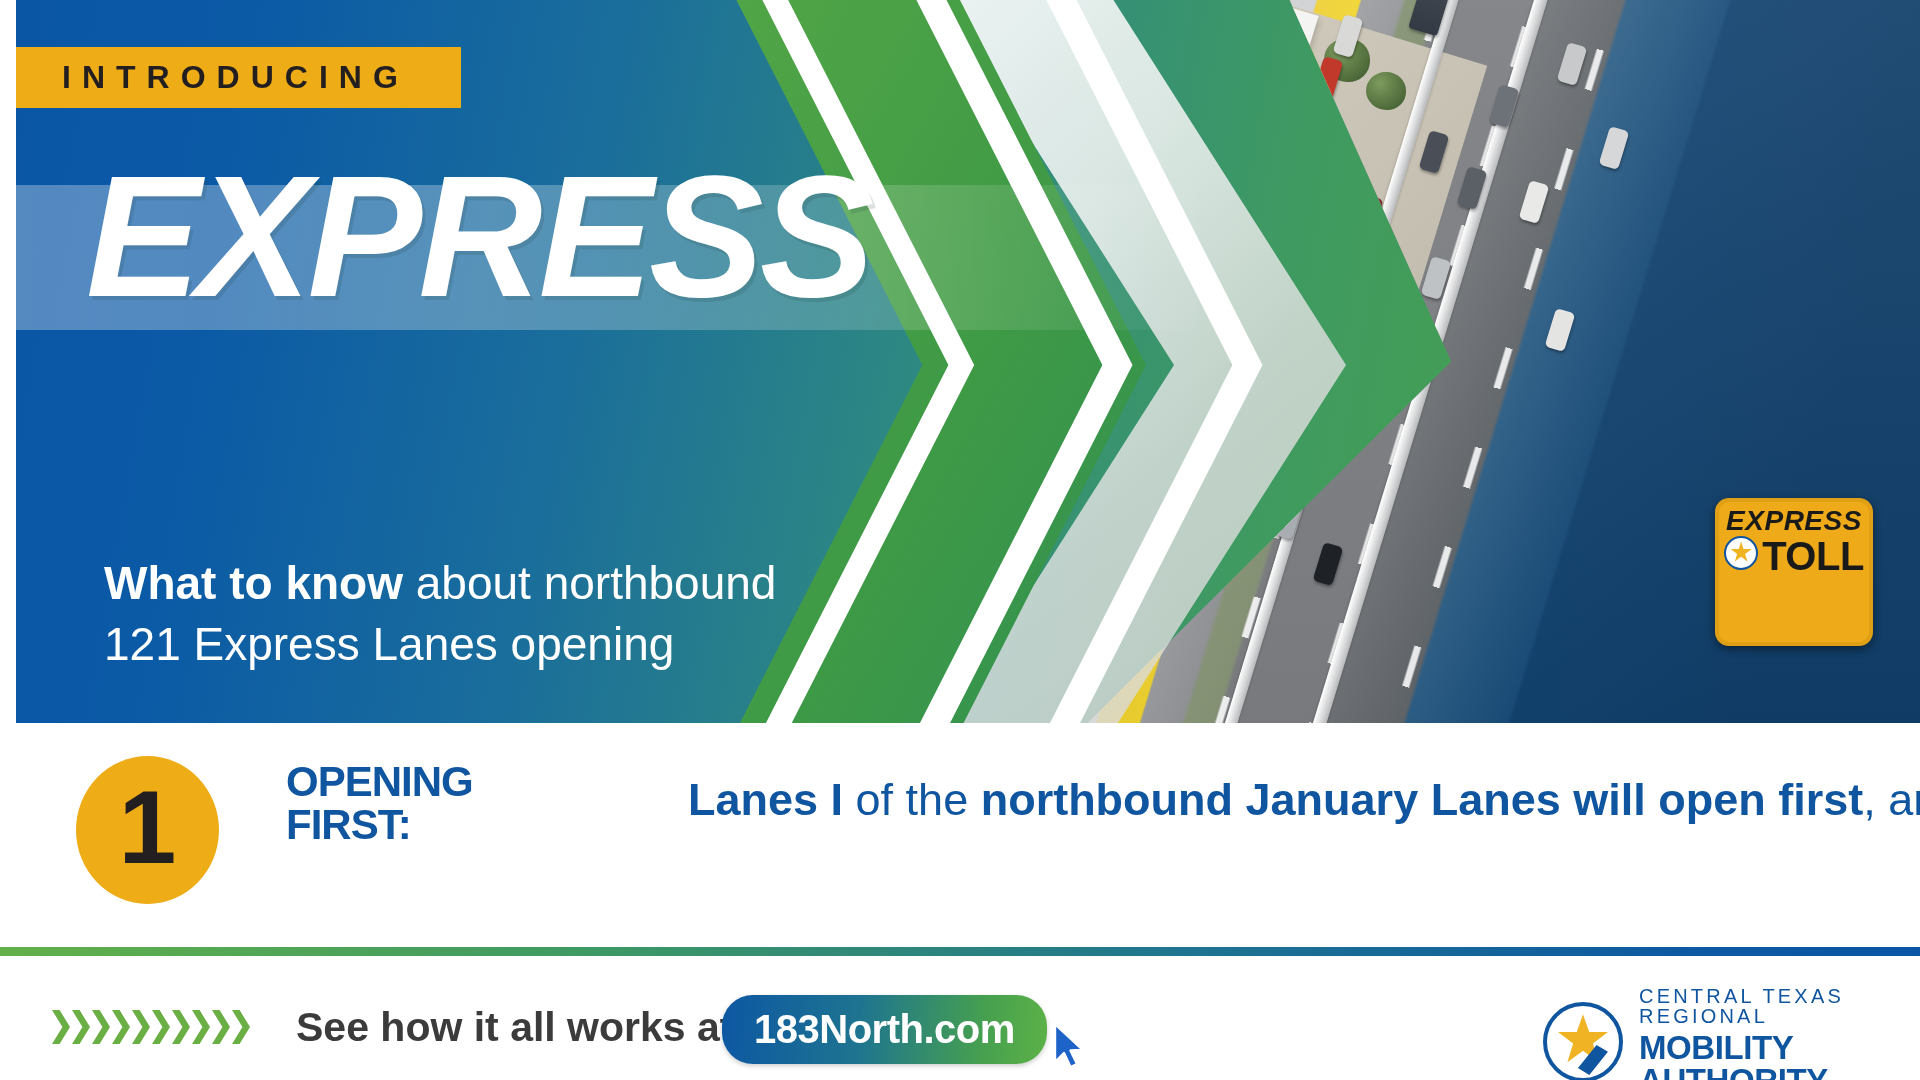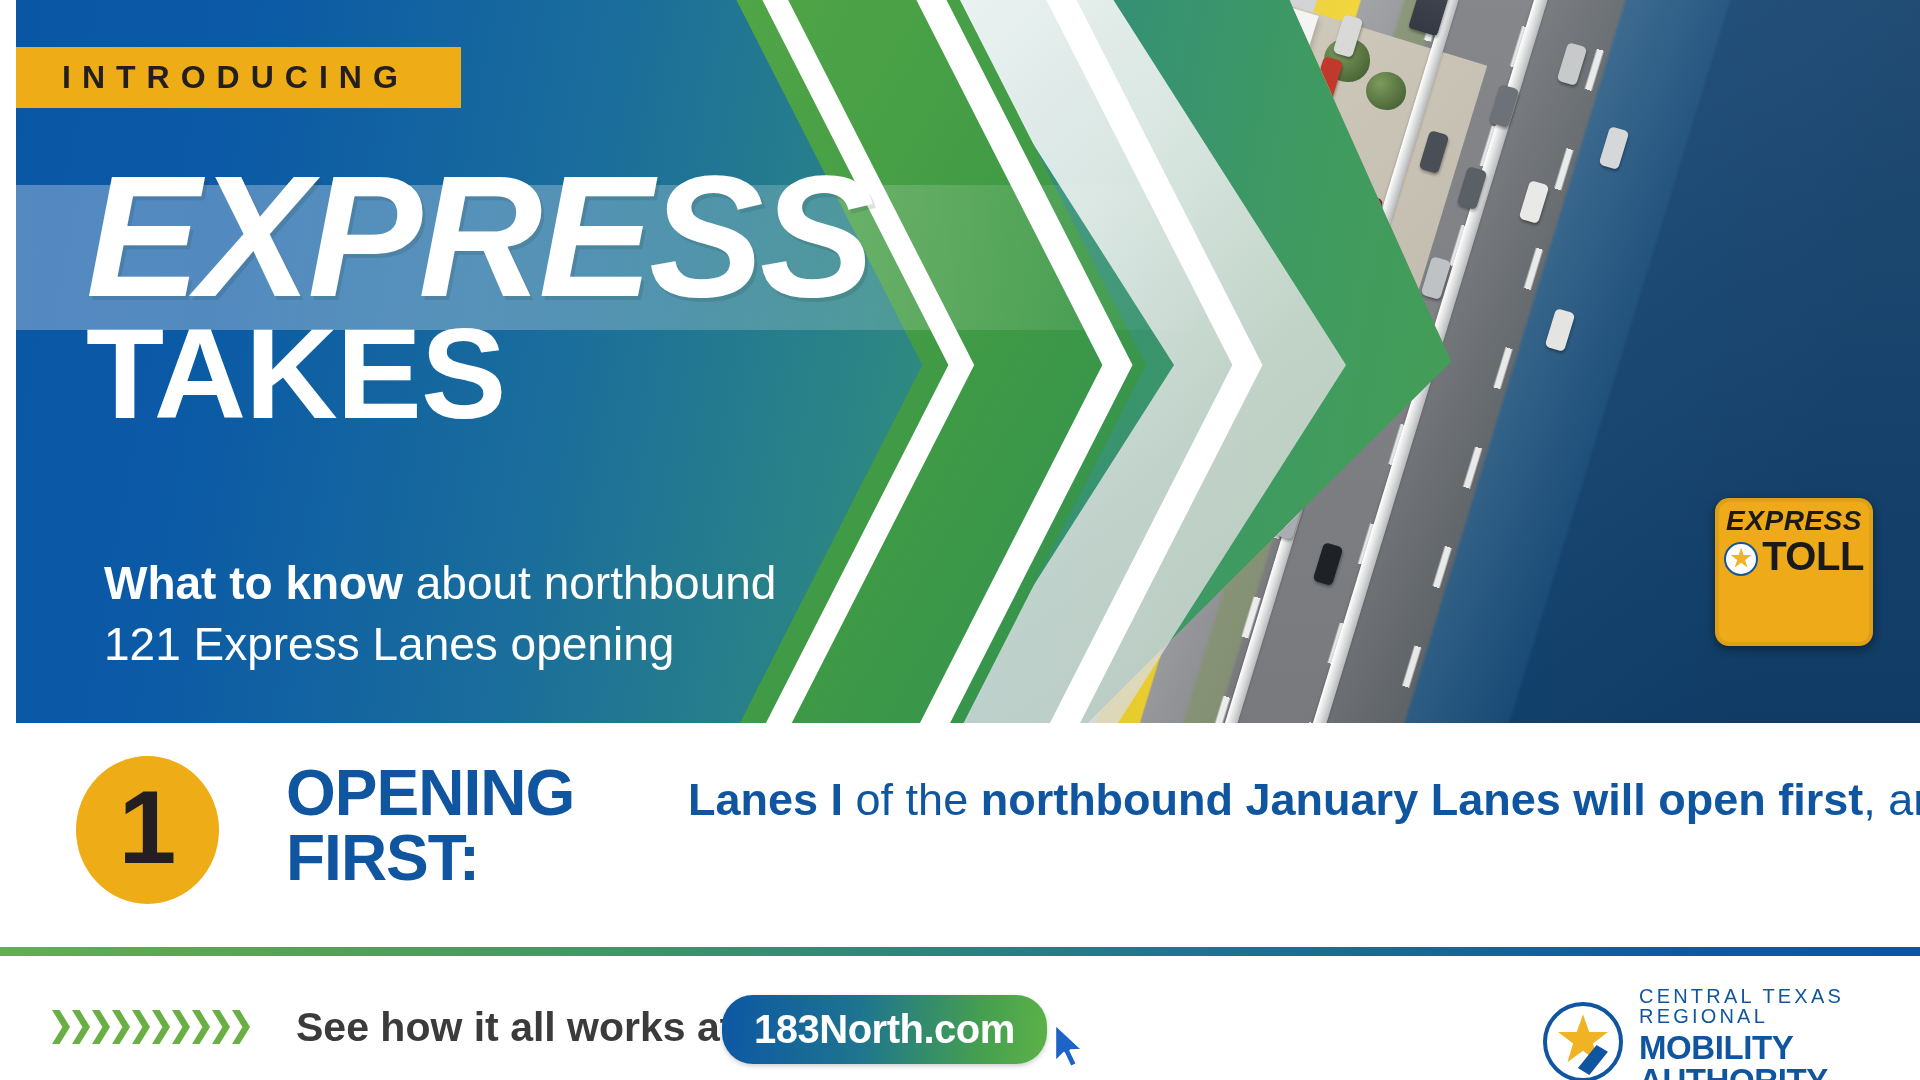--- a/index.html
+++ b/index.html
@@ -304,21 +304,21 @@
     border-radius: 3px;
     text-align: center;
     color: #ffffff;
     font-weight: bold;
     font-size: 62px;
     line-height: 68px;
     letter-spacing: -1px;
   }
   .shield-bottom {
     display: flex;
-    align-items: flex-end;
+    align-items: flex-start;
     justify-content: center;
     gap: 4px;
     margin-top: 1px;
   }
   .shield-star {
     width: 34px; height: 34px;
     border-radius: 50%;
     background: #ffffff;
     border: 2px solid #10559f;
     position: relative;
@@ -367,21 +367,21 @@
     color: #231f20;
     line-height: 1;
     position: relative;
     top: -3px;
   }
   .step-title {
     position: absolute;
     left: 286px; top: 38px;
     color: #10559f;
     font-weight: bold;
-    font-size: 64px;
+    font-size: 42px;
     line-height: 1.02;
     letter-spacing: -1px;
     white-space: pre-line;
   }
   .step-body {
     position: absolute;
     left: 688px; top: 47px;
     color: #10559f;
     font-size: 45px;
     line-height: 1.34;
@@ -555,21 +555,20 @@
       <div class="arrow-shape arrow-white-b"></div>
     </div>
 
     <div class="speed-band"></div>
 
     <div class="introducing-badge">
       <span>INTRODUCING</span>
     </div>
 
     <div class="hl-express">EXPRESS</div>
-    <div class="hl-takes">TAKES</div>
 
     <div class="hl-sub">
       <div>
         <b>What to know</b><span> about northbound</span>
       </div>
       <div>121 Express Lanes opening</div>
     </div>
 
     <div class="shield">
       <div class="shield-express">EXPRESS</div>

